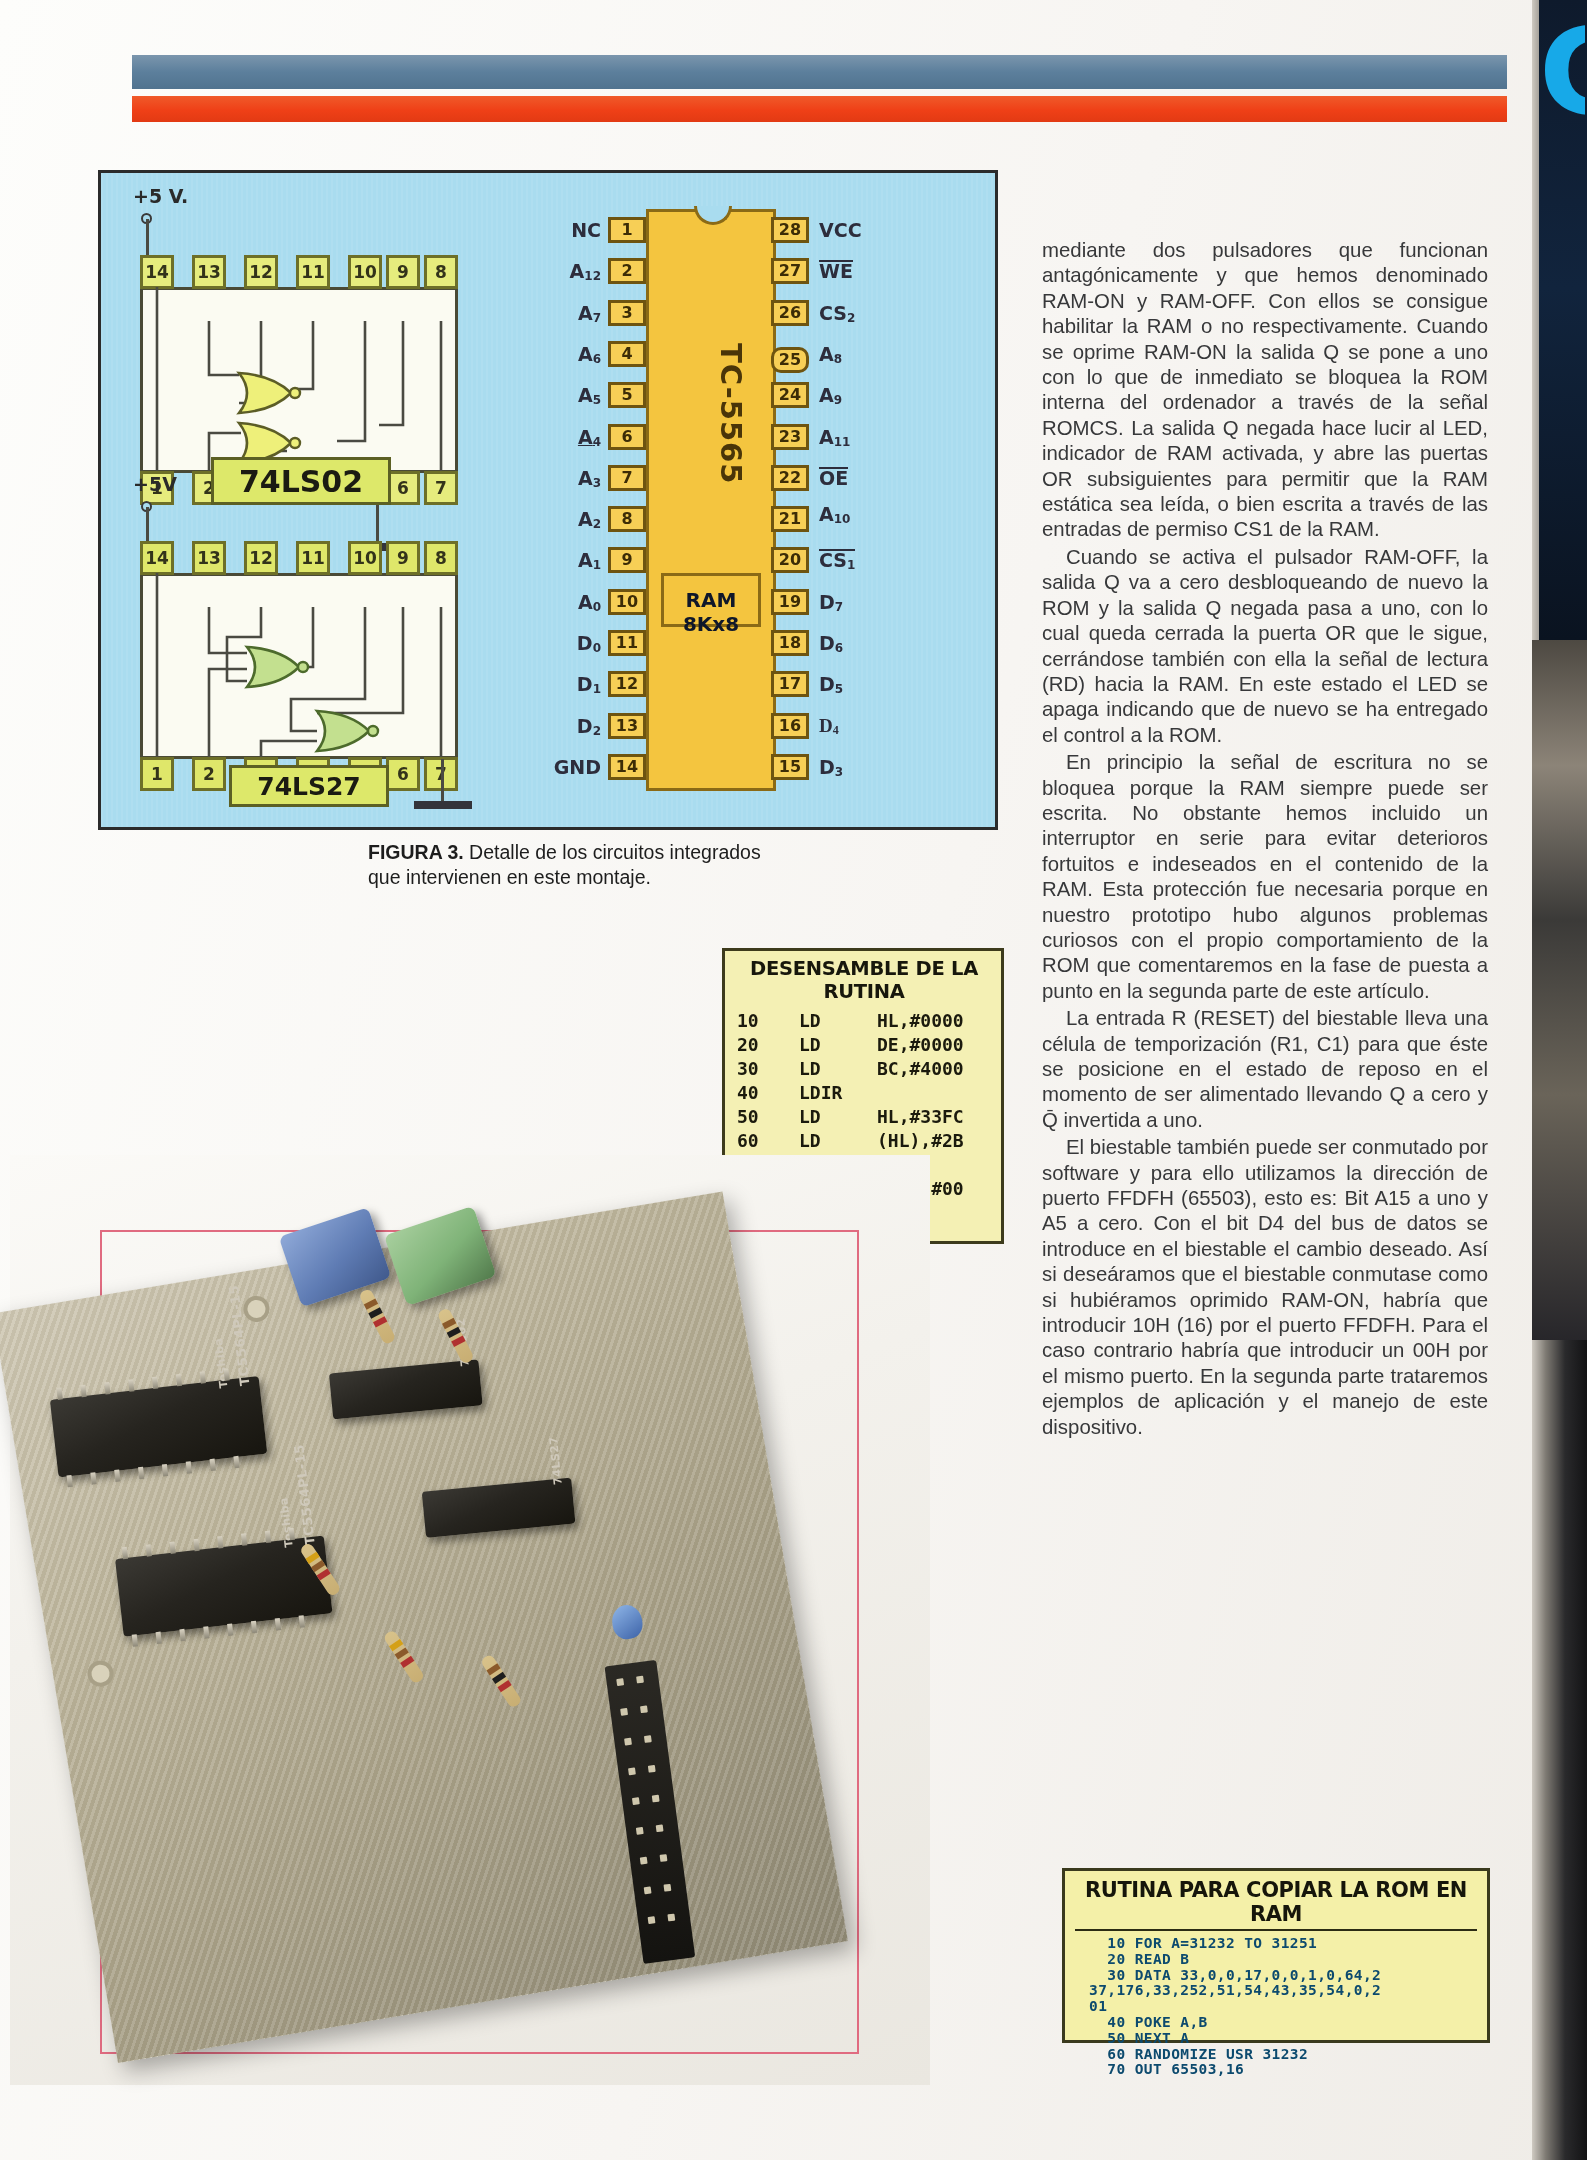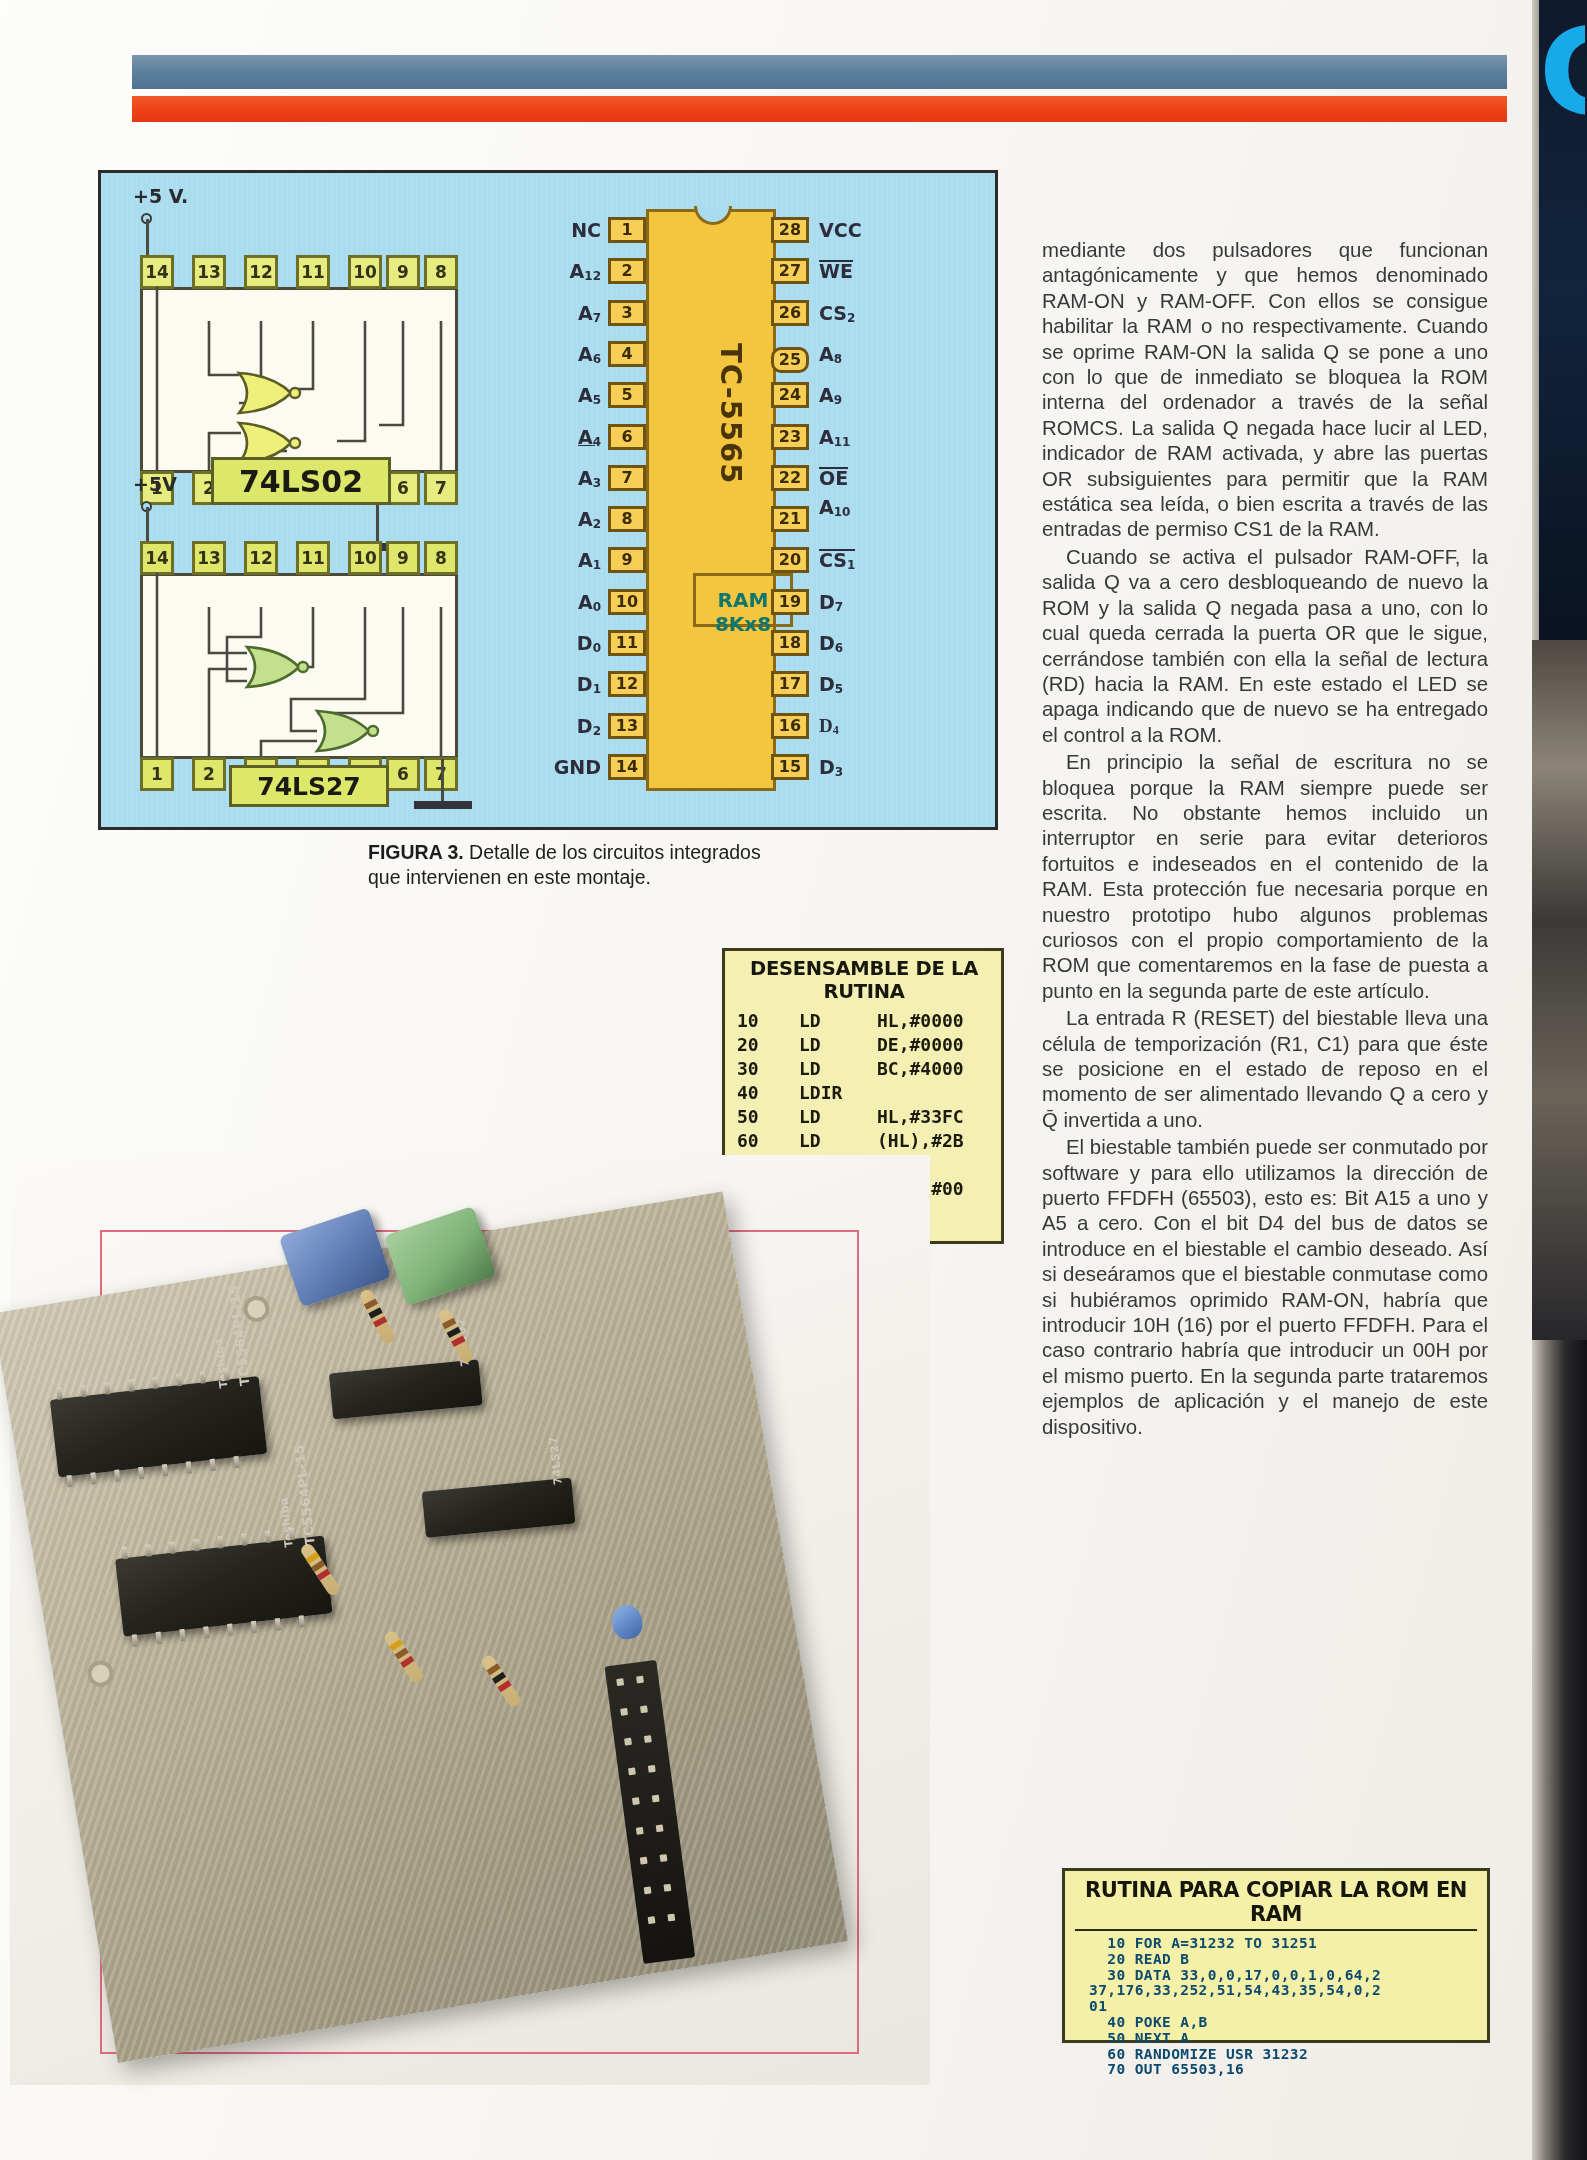--- a/index.html
+++ b/index.html
@@ -57,22 +57,22 @@
   #ram{position:absolute;left:545px;top:36px;width:130px;height:582px;
        background:#f4c53f;border:3px solid #8a6a16;box-sizing:border-box;}
   #ram-notch{position:absolute;left:593px;top:33px;width:38px;height:19px;
        background:#a9dcef;border:3px solid #8a6a16;border-top:none;
        border-radius:0 0 19px 19px;box-sizing:border-box;}
   .ram-name{position:absolute;left:577px;top:170px;width:70px;
        color:#4a3508;font-size:29px;font-weight:bold;letter-spacing:1px;
        writing-mode:vertical-rl;font-family:"DejaVu Sans",sans-serif;}
   .ram-sub{position:absolute;left:560px;top:400px;width:100px;height:54px;
        border:3px solid #8a6a16;box-sizing:border-box;text-align:center;
-       color:#0f766e;font-size:20px;font-weight:bold;line-height:24px;
-       padding-top:12px;font-family:"DejaVu Sans",sans-serif;margin-left:32px;}
+       color:#0f172a;font-size:20px;font-weight:bold;line-height:24px;
+       padding-top:12px;font-family:"DejaVu Sans",sans-serif;}
   .rpin{position:absolute;width:38px;height:26px;background:#f7cf56;
         border:3px solid #6e5410;box-sizing:border-box;color:#3c2c06;
         font-size:16px;font-weight:bold;text-align:center;line-height:20px;
         font-family:"DejaVu Sans",sans-serif;}
   .rlab{position:absolute;color:#2d2d3c;font-size:19px;font-weight:bold;
         font-family:"DejaVu Sans",sans-serif;white-space:nowrap;}
   .rlab.r{text-align:left;}
   .rlab.l{text-align:right;}
   .rlab sub{font-size:12px;vertical-align:-2px;}
   .ovl{border-top:2px solid #2d2d3c;display:inline-block;line-height:1.05;}
@@ -322,21 +322,21 @@
         <div class="rlab r" style="left: 718px; top: 128.6px;">CS<sub>2</sub></div>
         <div class="rpin" style="left: 670px; top: 174px; border-radius: 10px;">25</div>
         <div class="rlab r" style="left: 718px; top: 169.9px;">A<sub>8</sub></div>
         <div class="rpin" style="left: 670px; top: 209.2px;">24</div>
         <div class="rlab r" style="left: 718px; top: 211.2px;">A<sub>9</sub></div>
         <div class="rpin" style="left: 670px; top: 250.5px;">23</div>
         <div class="rlab r" style="left: 718px; top: 252.5px;">A<sub>11</sub></div>
         <div class="rpin" style="left: 670px; top: 291.8px;">22</div>
         <div class="rlab r" style="left: 718px; top: 293.8px;"><span class="ovl">OE</span></div>
         <div class="rpin" style="left: 670px; top: 333.1px;">21</div>
-        <div class="rlab r" style="left: 718px; top: 323px;">A<sub>10</sub></div>
+        <div class="rlab r" style="left: 718px; top: 330px;">A<sub>10</sub></div>
         <div class="rpin" style="left: 670px; top: 374.4px;">20</div>
         <div class="rlab r" style="left: 718px; top: 376.4px;"><span class="ovl">CS<sub>1</sub></span></div>
         <div class="rpin" style="left: 670px; top: 415.7px;">19</div>
         <div class="rlab r" style="left: 718px; top: 417.7px;">D<sub>7</sub></div>
         <div class="rpin" style="left: 670px; top: 457px;">18</div>
         <div class="rlab r" style="left: 718px; top: 459px;">D<sub>6</sub></div>
         <div class="rpin" style="left: 670px; top: 498.3px;">17</div>
         <div class="rlab r" style="left: 718px; top: 500.3px;">D<sub>5</sub></div>
         <div class="rpin" style="left: 670px; top: 539.6px;">16</div>
         <div class="rlab r" style="left: 718px; top: 541.6px; font-family: Liberation Serif, serif;">D<sub>4</sub></div>

